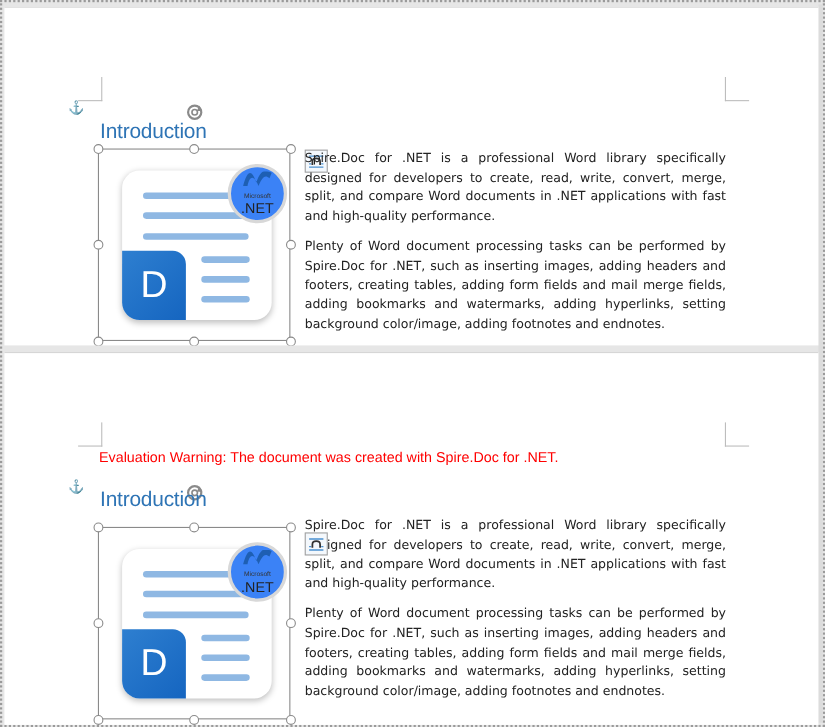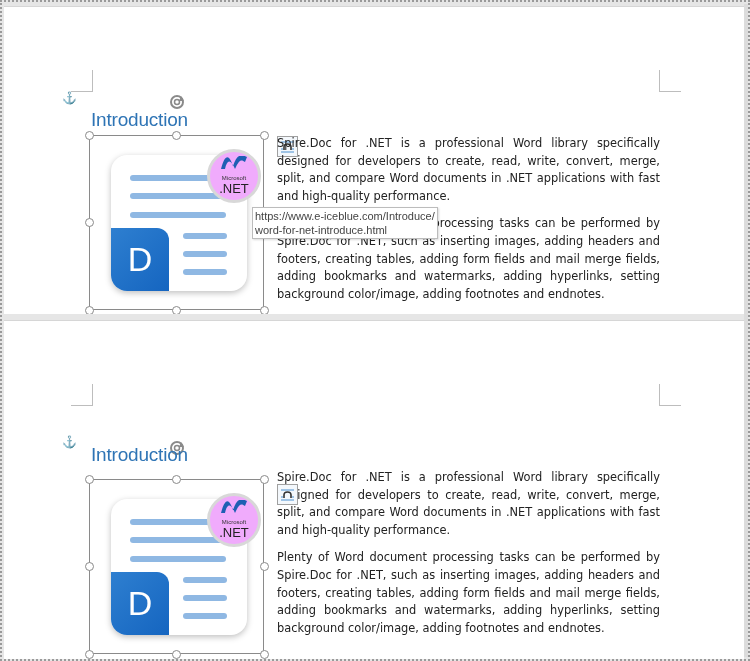--- a/index.html
+++ b/index.html
@@ -24,21 +24,21 @@
   .warning { position: absolute; color: #ff0000; font-size: 13px; }
   .selbox { position: absolute; border: 1px solid #8a8a8a; }
   .handle { position: absolute; width: 9px; height: 9px; border: 1.5px solid #8a8a8a; border-radius: 50%; background: #fff; }
   .rotate { position: absolute; width: 18px; height: 18px; }
   .logo { position: absolute; width: 136px; height: 136px; border-radius: 16px; background: #fff;
           box-shadow: 0 2px 6px rgba(0,0,0,0.25); overflow: visible; }
   .logo .bar { position: absolute; height: 6px; border-radius: 3px; background: #8fb8e3; }
   .logo .dblock { position: absolute; left: 0; top: 73px; width: 58px; height: 63px;
                   background: linear-gradient(135deg,#2e7fd0,#1565c0); border-radius: 0 12px 0 16px;
                   color: #fff; font-size: 34px; text-align: center; line-height: 63px; font-family: "Liberation Sans", sans-serif; }
-  .netbadge { position: absolute; width: 54px; height: 54px; border-radius: 50%; background: #f0abfc;
+  .netbadge { position: absolute; width: 54px; height: 54px; border-radius: 50%; background: #3b82f6;
               border: 3px solid #d8d8d8; text-align: center; }
   .netbadge .ms { font-size: 6px; color: #333; margin-top: 1px; line-height: 7px; }
   .netbadge .net { font-size: 13px; color: #222; line-height: 13px; }
   .wrapicon { position: absolute; width: 21px; height: 21px; border: 1px solid #a0a0a0; background: #f4f8fc; }
   .text { position: absolute; width: 383px; font-family: "DejaVu Sans", sans-serif; font-size: 11.4px;
           line-height: 17.6px; color: #222; text-align: justify; }
   .text p { margin-bottom: 10px; }
   .tooltip { position: absolute; background: #fff; border: 1px solid #bcbcbc; font-size: 11px;
              color: #444; padding: 1px 2px; line-height: 14px; box-shadow: 1px 1px 2px rgba(0,0,0,0.15);
              font-family: "Liberation Sans", sans-serif; }
@@ -92,29 +92,26 @@
       <path d="M3 5 H16 M3 15 H16 M3 12 H5 M14 12 H16" stroke="#4a90d0" stroke-width="1.2"></path>
       <path d="M6 13 V10 C6 6 13 6 13 10 V13" fill="none" stroke="#333" stroke-width="1.6"></path>
     </svg>
   </div>
 
   <div class="text" style="left:273px; top:128px;">
     <p style="text-indent:0;">Spire.Doc for .NET is a professional Word library specifically designed for developers to create, read, write, convert, merge, split, and compare Word documents in .NET applications with fast and high-quality performance.</p>
     <p>Plenty of Word document processing tasks can be performed by Spire.Doc for .NET, such as inserting images, adding headers and footers, creating tables, adding form fields and mail merge fields, adding bookmarks and watermarks, adding hyperlinks, setting background color/image, adding footnotes and endnotes.</p>
   </div>
 
-  <div class="tooltip" style="left:248px; top:200px;">
-    <div>https://www.e-iceblue.com/Introduce/</div>
-    <div>word-for-net-introduce.html</div>
-  </div>
 </div>
 
 <div class="page page2">
   <div class="corner tl" style="left:67px; top:63px;"></div>
   <div class="corner tr" style="left:655px; top:63px;"></div>
+  <div class="warning" style="left:86px; top:87px;">Evaluation Warning: The document was created with Spire.Doc for .NET.</div>
   <div class="anchor" style="left:58px; top:114px;">⚓</div>
   <svg class="rotate" style="left:164px; top:118px;" viewBox="0 0 18 18">
     <circle cx="9" cy="9" r="6" fill="none" stroke="#8a8a8a" stroke-width="2"></circle>
     <circle cx="9" cy="9" r="2.5" fill="none" stroke="#8a8a8a" stroke-width="1.5"></circle>
     <path d="M13 3 L16 8 L11 8 Z" fill="#8a8a8a"></path>
   </svg>
   <div class="heading" style="left:87px; top:123px;">Introduction</div>
 
   <div class="selbox" style="left:85px; top:158px; width:175px; height:175px;"></div>
   <div class="handle" style="left:81px; top:154px;"></div>

